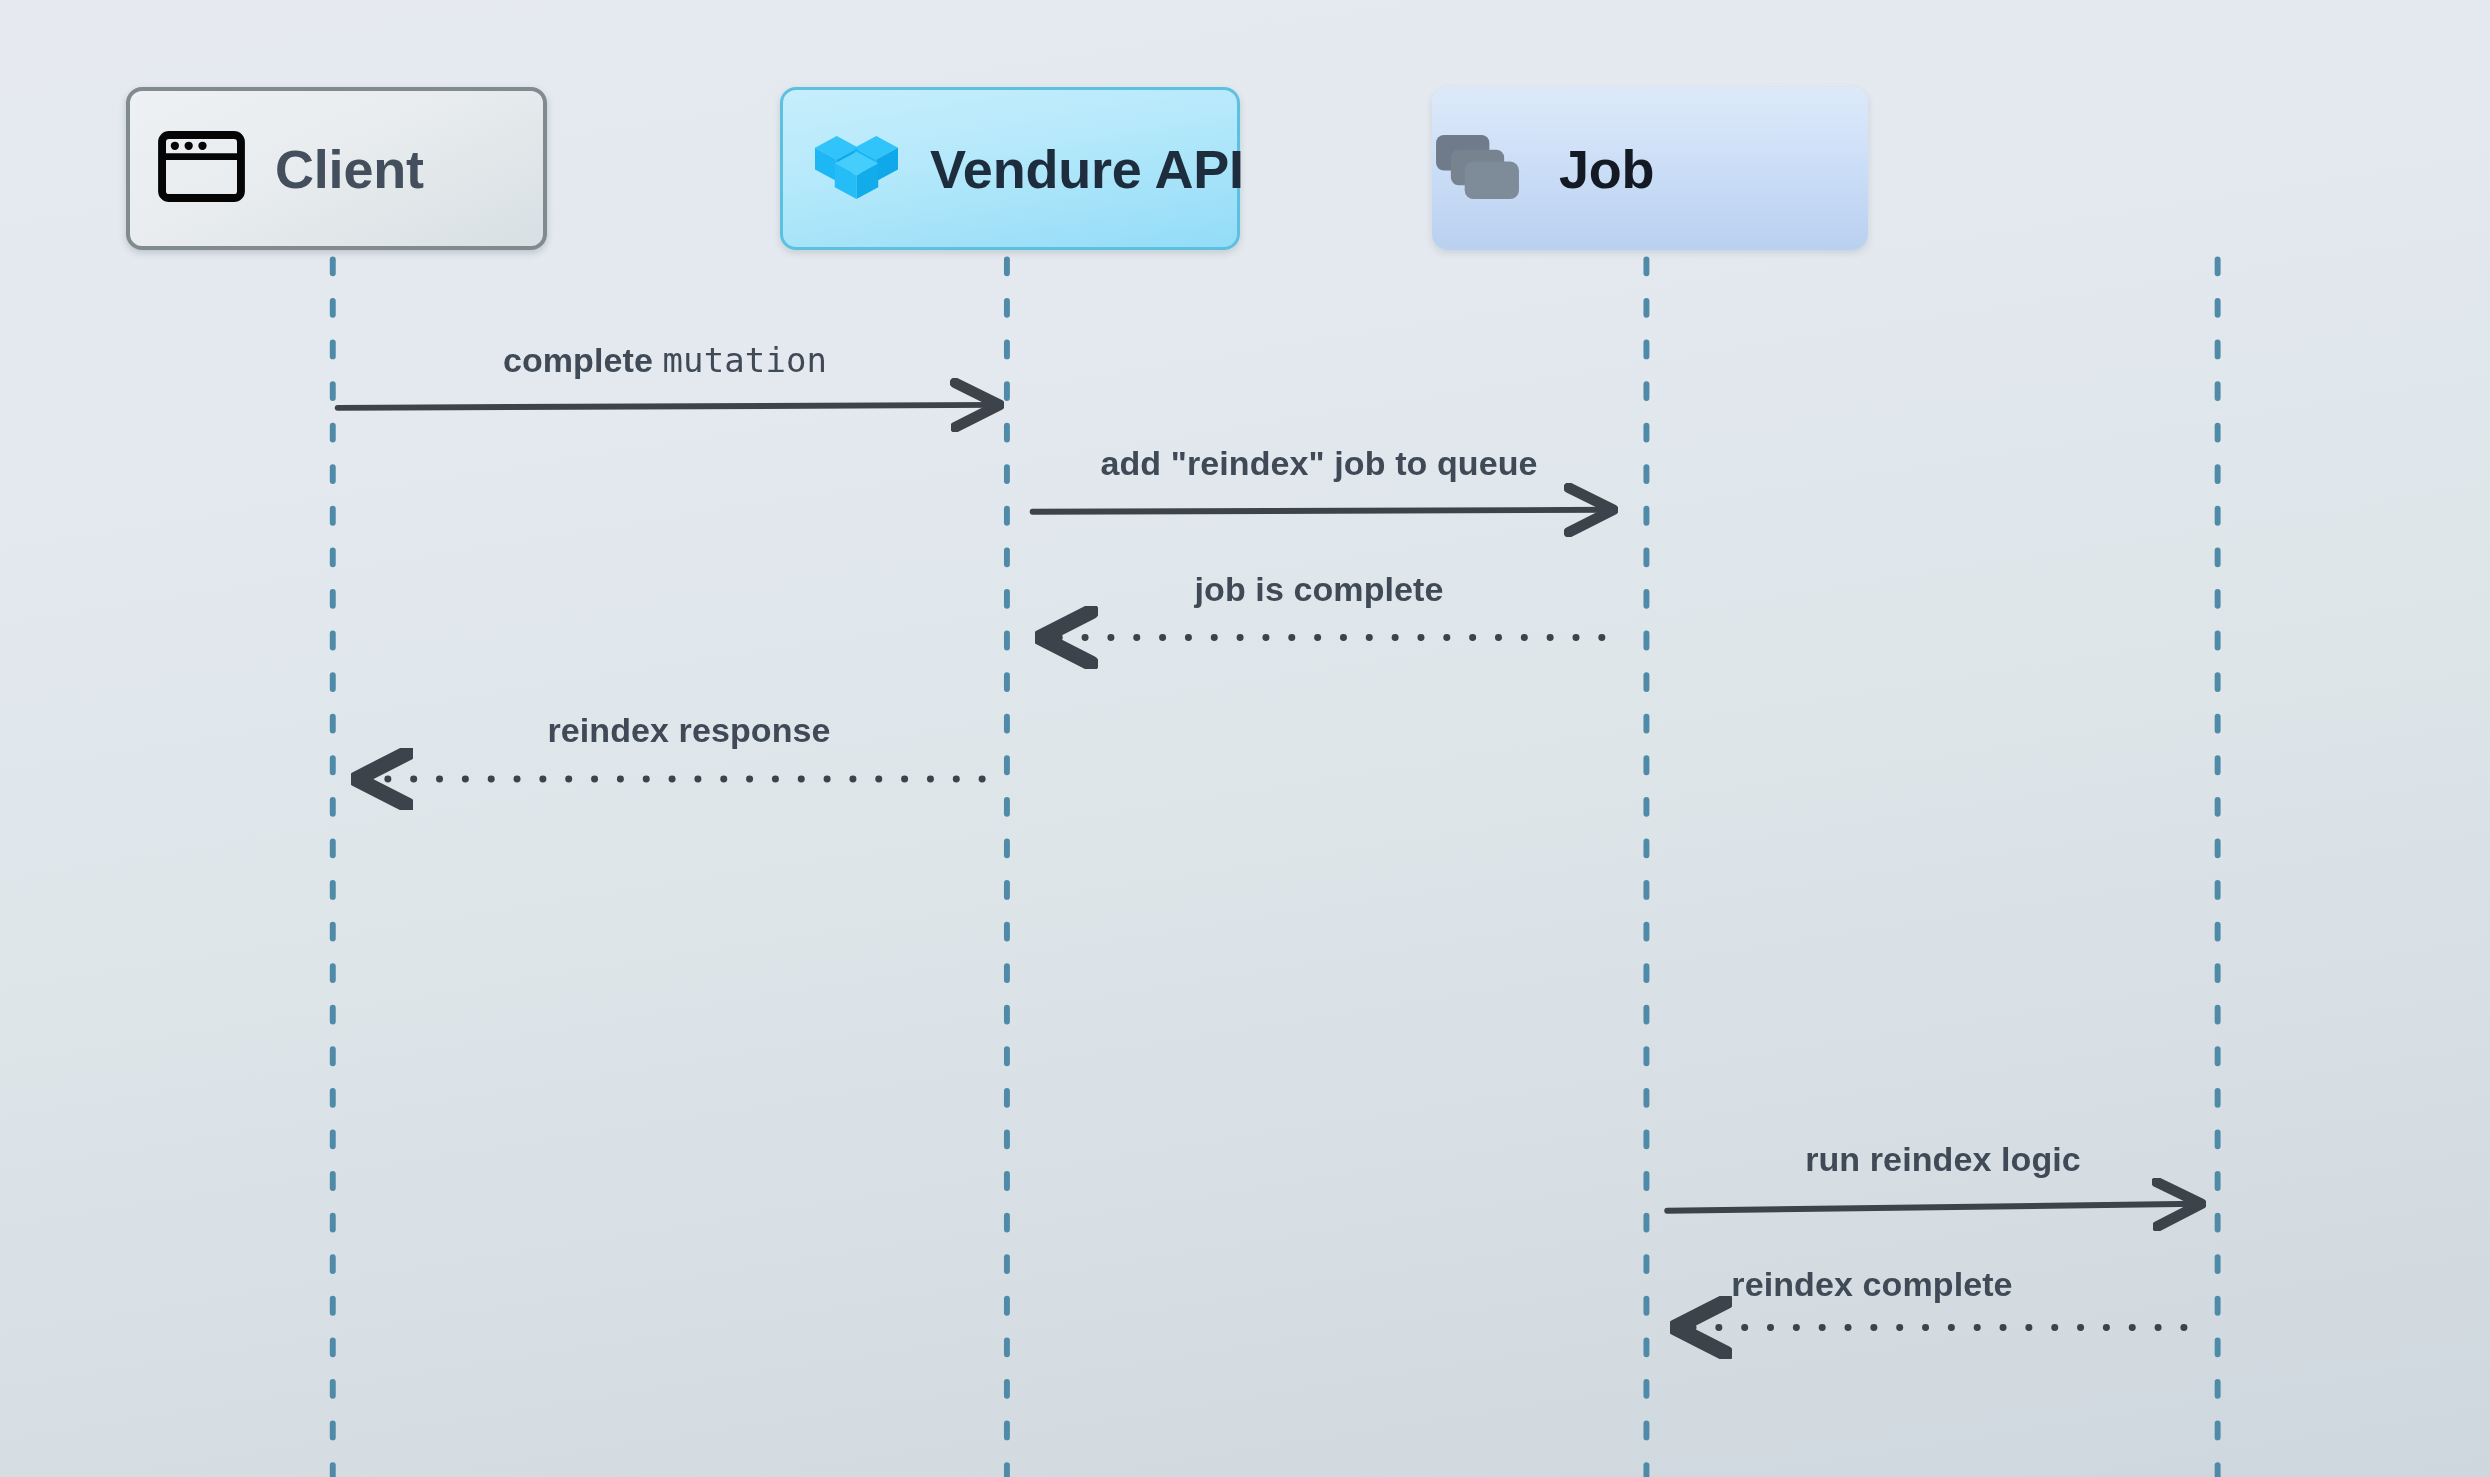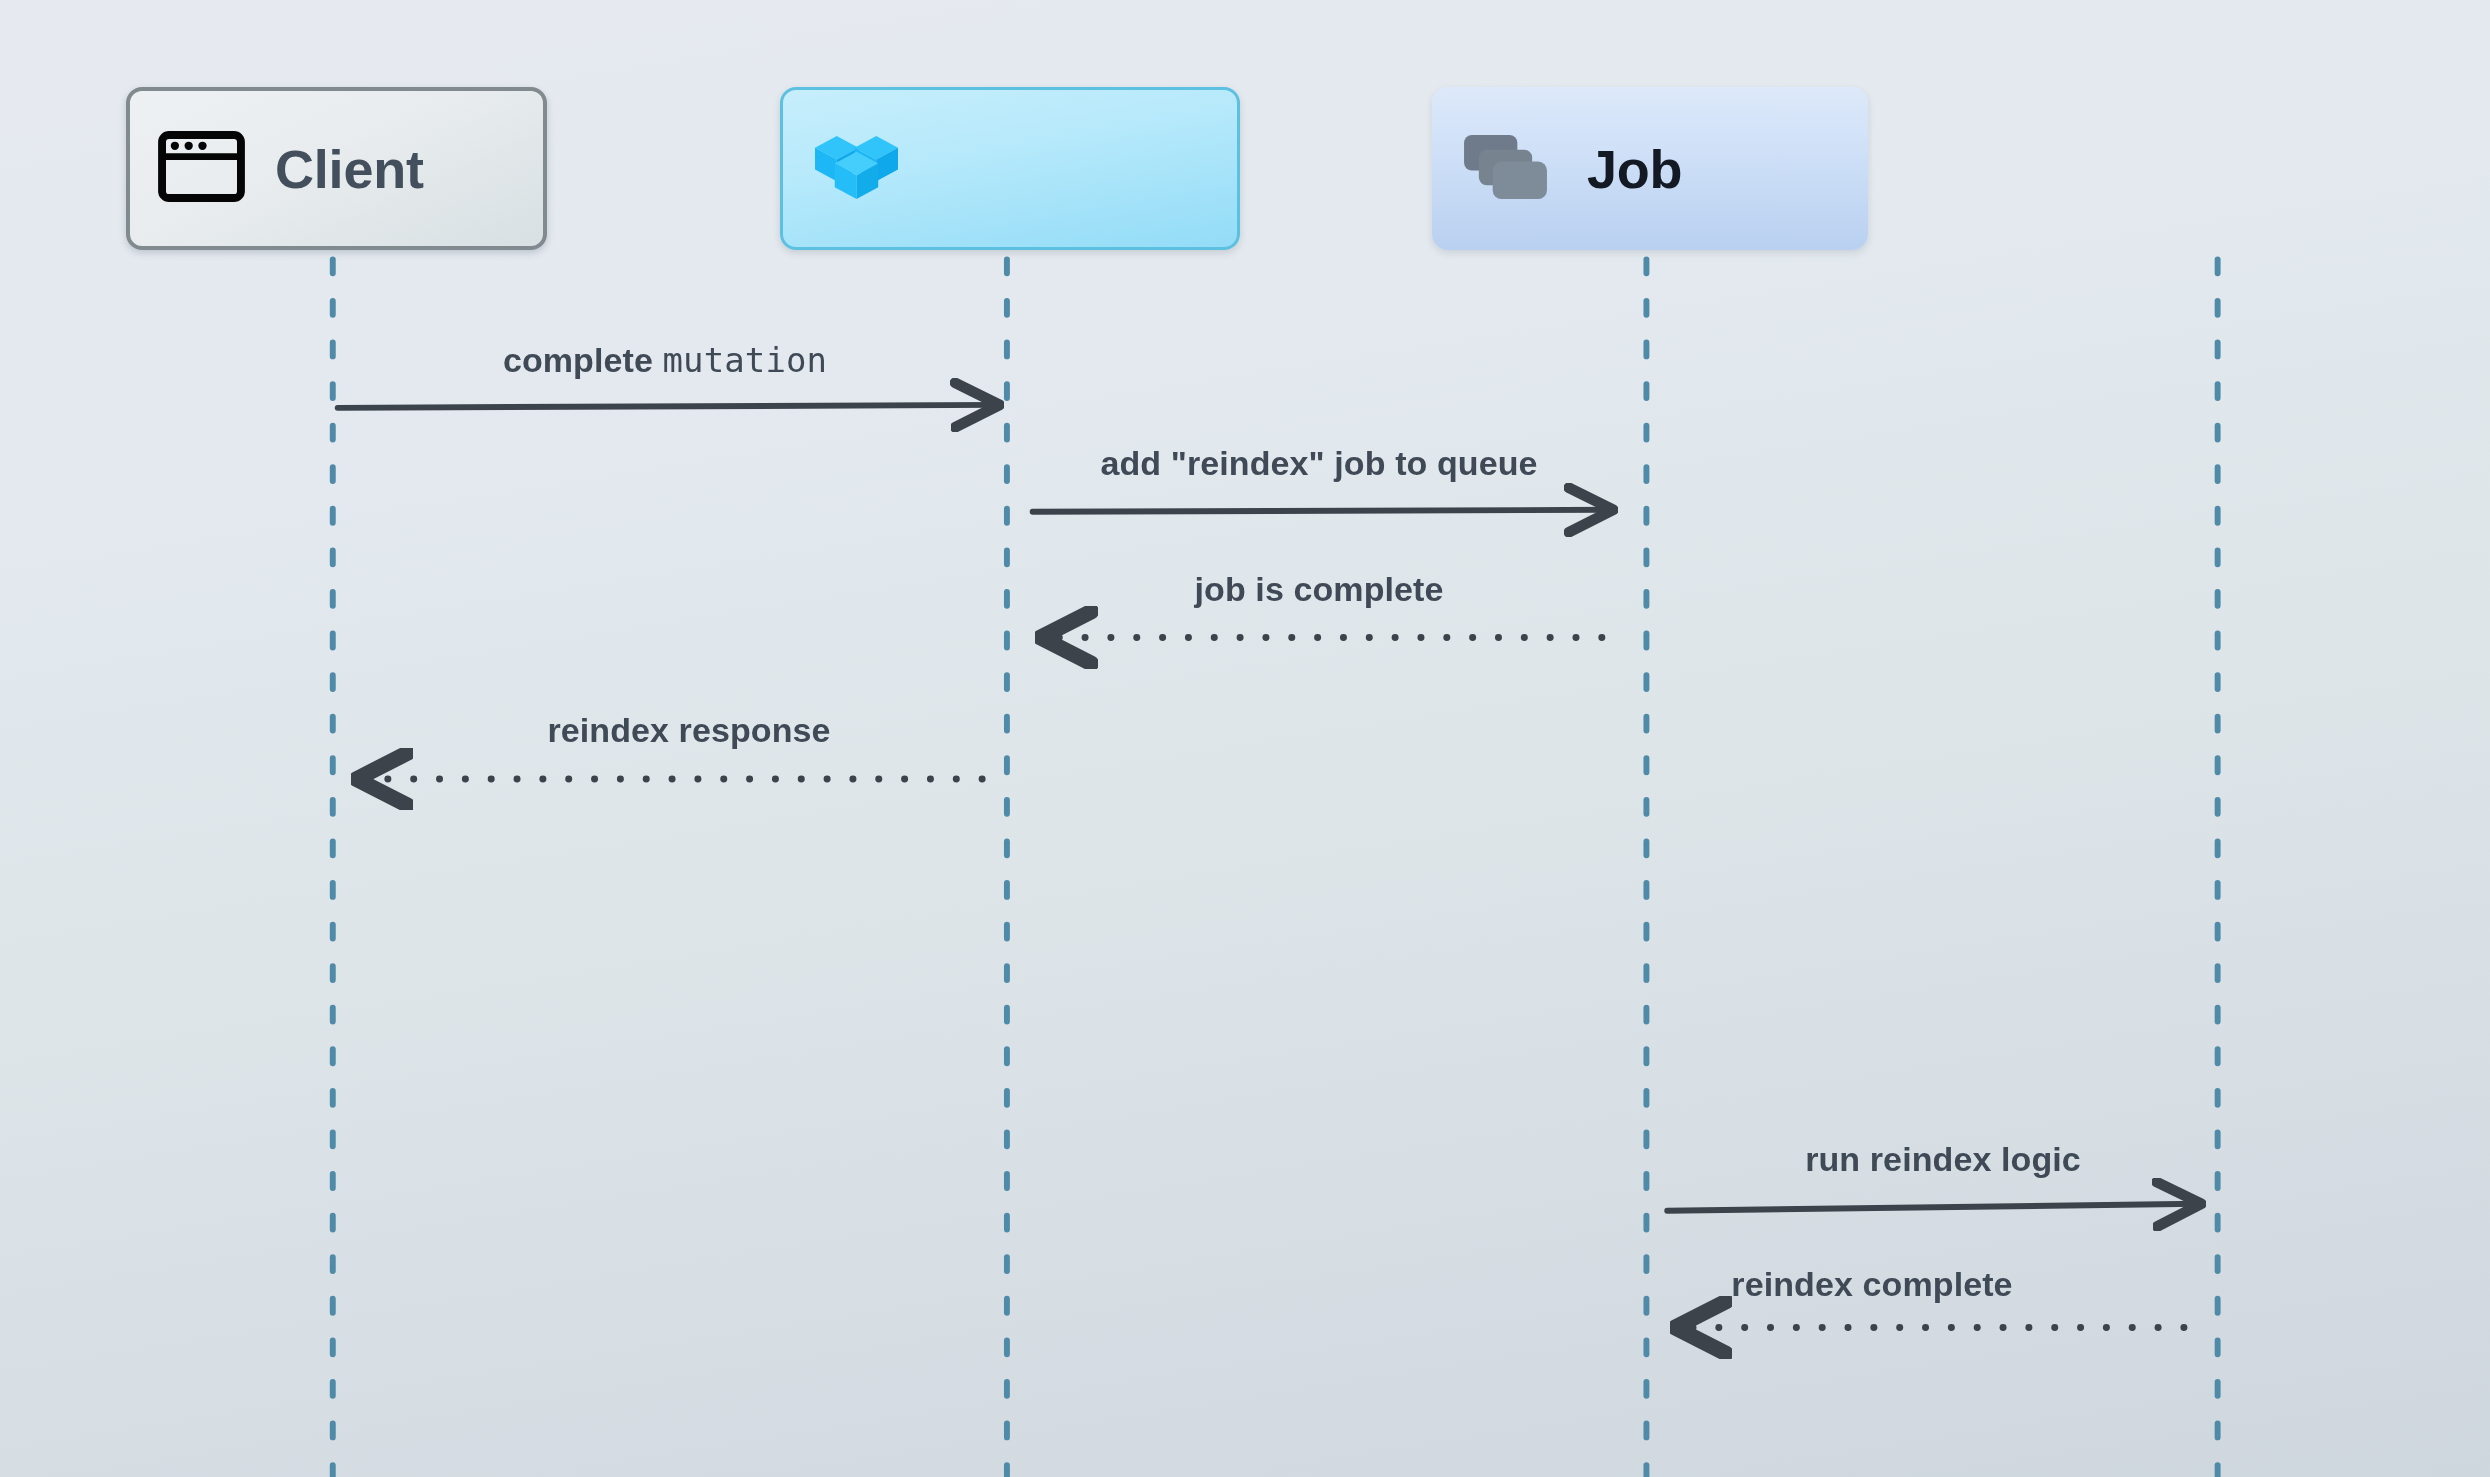--- a/index.html
+++ b/index.html
@@ -148,23 +148,24 @@
 
         <polygon points="46,22 68,10 90,22 68,34" fill="#30c4fa"></polygon>
         <polygon points="46,22 68,34 68,56 46,44" fill="#1eb7f5"></polygon>
         <polygon points="68,34 90,22 90,44 68,56" fill="#0fa8ea"></polygon>
 
         <polygon points="26,38 48,26 70,38 48,50" fill="#45cdfc"></polygon>
         <polygon points="26,38 48,50 48,74 26,62" fill="#25bdf8"></polygon>
         <polygon points="48,50 70,38 70,62 48,74" fill="#11ace9"></polygon>
       </svg>
     </span>
+    <span class="actor-label">Vendure API</span>
   </div>
 
-  <div class="actor-box actor-job" style="left:1432px; top:87px; width:436px; height:163px; padding-left:28px; gap:36px;">
+  <div class="actor-box actor-job" style="left:1432px; top:87px; width:436px; height:163px; gap:36px;">
     <span class="actor-icon">
       <svg width="91" height="75" viewBox="0 0 92 76">
         <rect x="4" y="6" width="54" height="36" rx="8" ry="8" fill="#6f7b8a"></rect>
         <rect x="19" y="21" width="54" height="36" rx="8" ry="8" fill="#77838f"></rect>
         <rect x="33" y="33" width="55" height="38" rx="9" ry="9" fill="#7e8b98"></rect>
       </svg>
     </span>
     <span class="actor-label">Job</span>
   </div>
 

